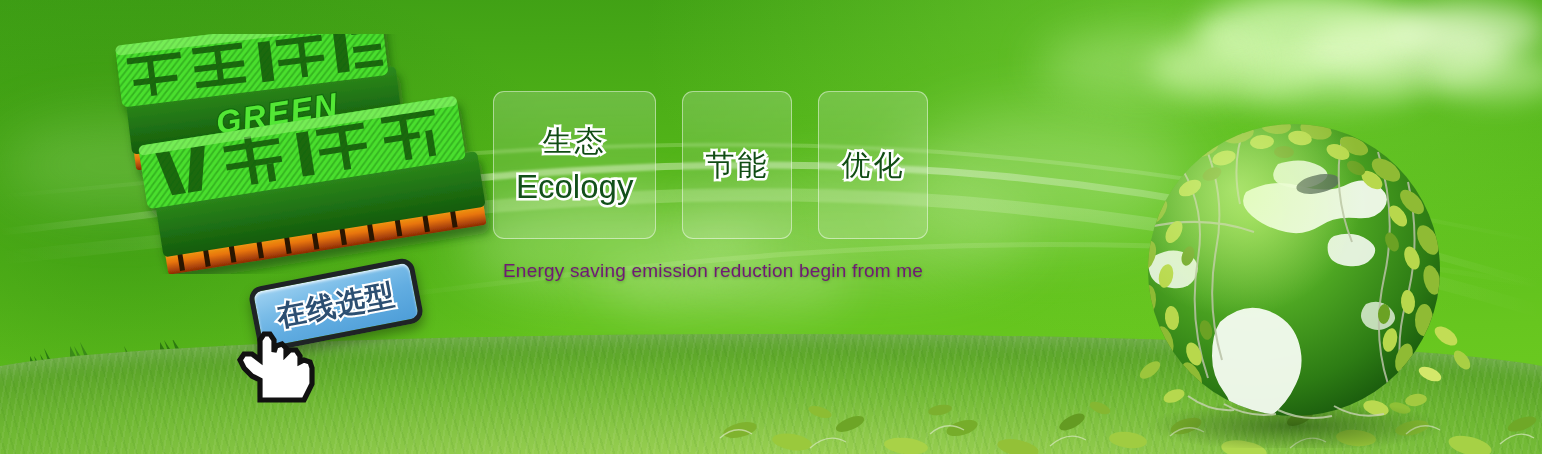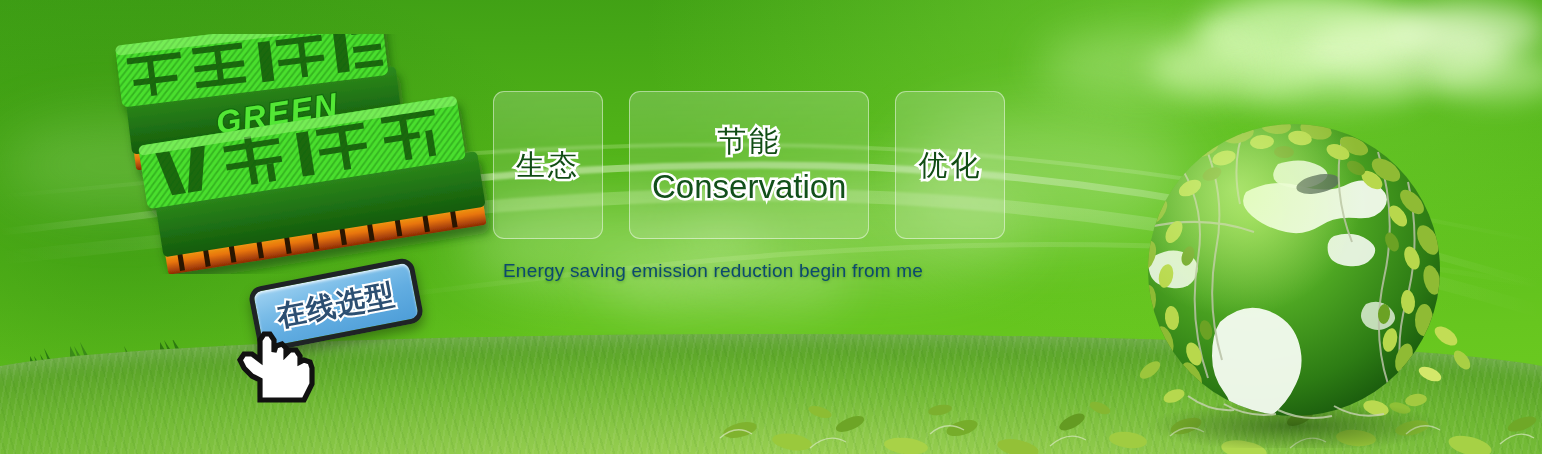--- a/index.html
+++ b/index.html
@@ -123,21 +123,21 @@
     color:#12501a;
     -webkit-text-stroke:5px #ffffff;
     paint-order:stroke fill;
     white-space:nowrap;
   }
 
   
   .tagline {
     position:absolute; left:503px; top:260px;
     font-size:19px;
-    color:#0c4a6e;
+    color:#701a75;
     letter-spacing:.2px;
     text-shadow:0 1px 3px rgba(30,90,10,.45);
     white-space:nowrap;
   }
 
   
   .globe-wrap { position:absolute; left:1128px; top:108px; width:348px; height:340px; }
 </style>
 </head>
 <body>
@@ -492,24 +492,24 @@
 
   <svg class="cursor-hand" viewBox="0 0 48 42">
     <path d="M14,40 L14,30 L10,28 L6,24 L4,20 L6,17 L10,17 L14,20 L14,10
              L16,7 L19,7 L21,10 L21,16 L22,13 L25,12 L27,14 L27,17 L29,15
              L32,15 L34,18 L34,21 L36,20 L39,21 L40,24 L40,32 L37,38 L36,40 Z" fill="#ffffff" stroke="#111111" stroke-width="2.6" stroke-linejoin="miter"></path>
   </svg>
 
   <div class="cards">
     <div class="card">
       <span class="card-cn">生态</span>
+      <span class="card-en">Ecology</span>
     </div>
     <div class="card">
       <span class="card-cn">节能</span>
-      <span class="card-en">Conservation</span>
     </div>
     <div class="card">
       <span class="card-cn">优化</span>
     </div>
   </div>
 
   <div class="tagline">Energy saving emission reduction begin from me</div>
 
 </div>
 

